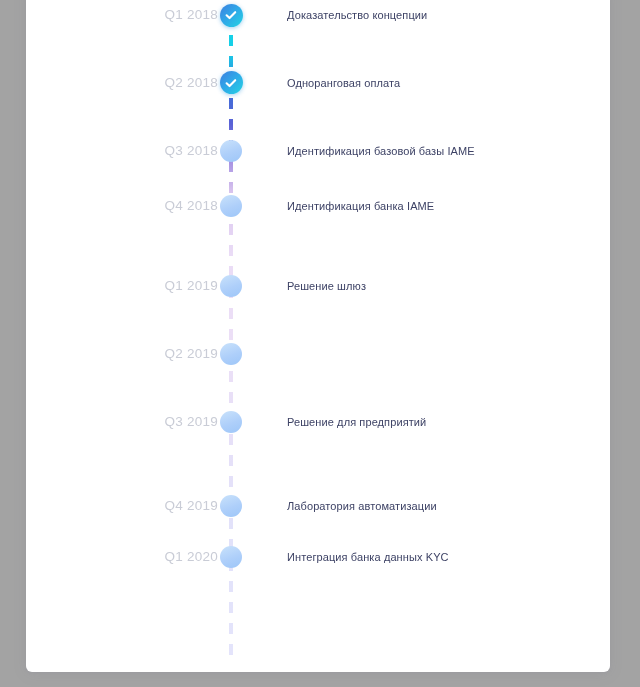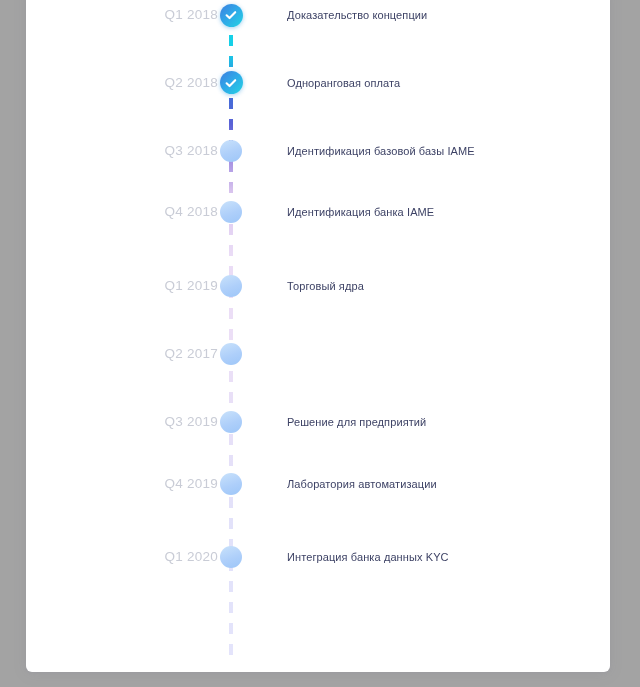--- a/index.html
+++ b/index.html
@@ -176,48 +176,48 @@
             </div>
             <div class="label">Одноранговая оплата</div>
           </div>
           <div class="row" style="top: 149.6px;">
             <div class="quarter">Q3 2018</div>
             <div class="node-wrap">
               <div class="dot pending"></div>
             </div>
             <div class="label">Идентификация базовой базы IAME</div>
           </div>
-          <div class="row" style="top: 211px;">
+          <div class="row" style="top: 205px;">
             <div class="quarter">Q4 2018</div>
             <div class="node-wrap">
               <div class="dot pending"></div>
             </div>
             <div class="label">Идентификация банка IAME</div>
           </div>
           <div class="row" style="top: 285.2px;">
             <div class="quarter">Q1 2019</div>
             <div class="node-wrap">
               <div class="dot pending"></div>
             </div>
-            <div class="label">Торговый ядра</div>
+            <div class="label">Решение шлюз</div>
           </div>
           <div class="row" style="top: 353px;">
-            <div class="quarter">Q2 2017</div>
+            <div class="quarter">Q2 2019</div>
             <div class="node-wrap">
               <div class="dot pending"></div>
             </div>
           </div>
           <div class="row" style="top: 420.8px;">
             <div class="quarter">Q3 2019</div>
             <div class="node-wrap">
               <div class="dot pending"></div>
             </div>
             <div class="label">Решение для предприятий</div>
           </div>
-          <div class="row" style="top: 483px;">
+          <div class="row" style="top: 505px;">
             <div class="quarter">Q4 2019</div>
             <div class="node-wrap">
               <div class="dot pending"></div>
             </div>
             <div class="label">Лаборатория автоматизации</div>
           </div>
           <div class="row" style="top: 556.4px;">
             <div class="quarter">Q1 2020</div>
             <div class="node-wrap">
               <div class="dot pending"></div>

